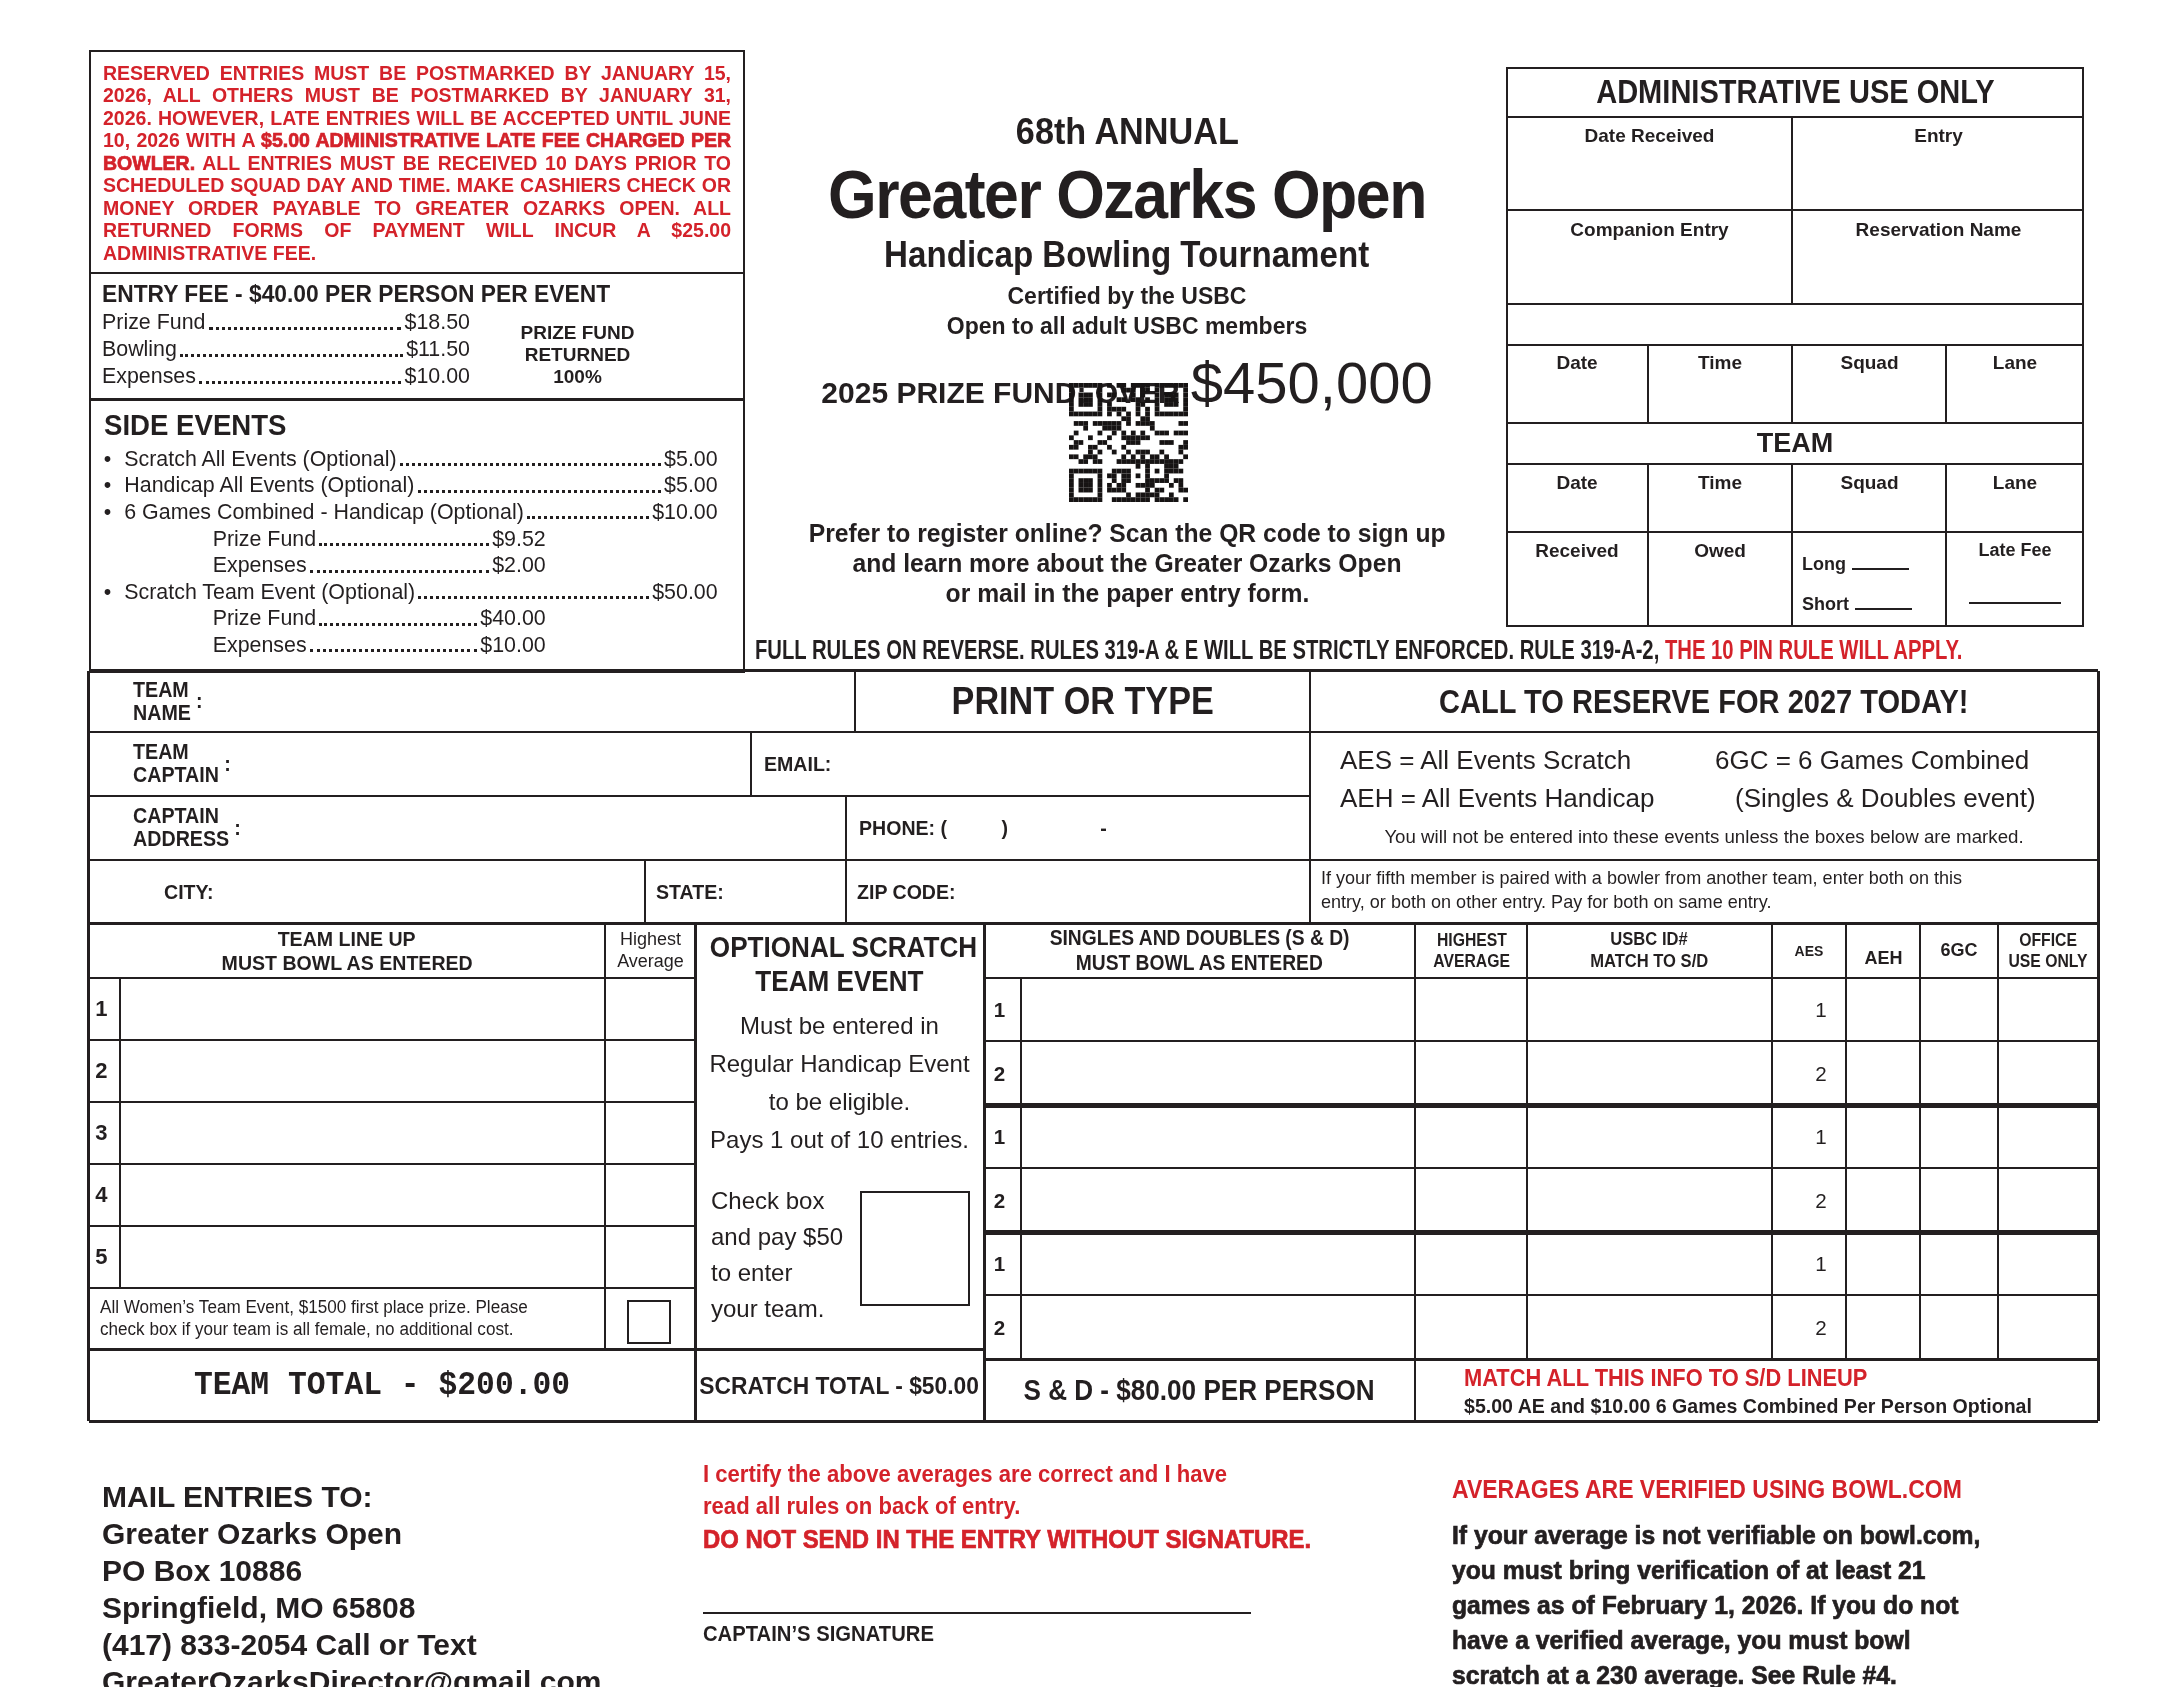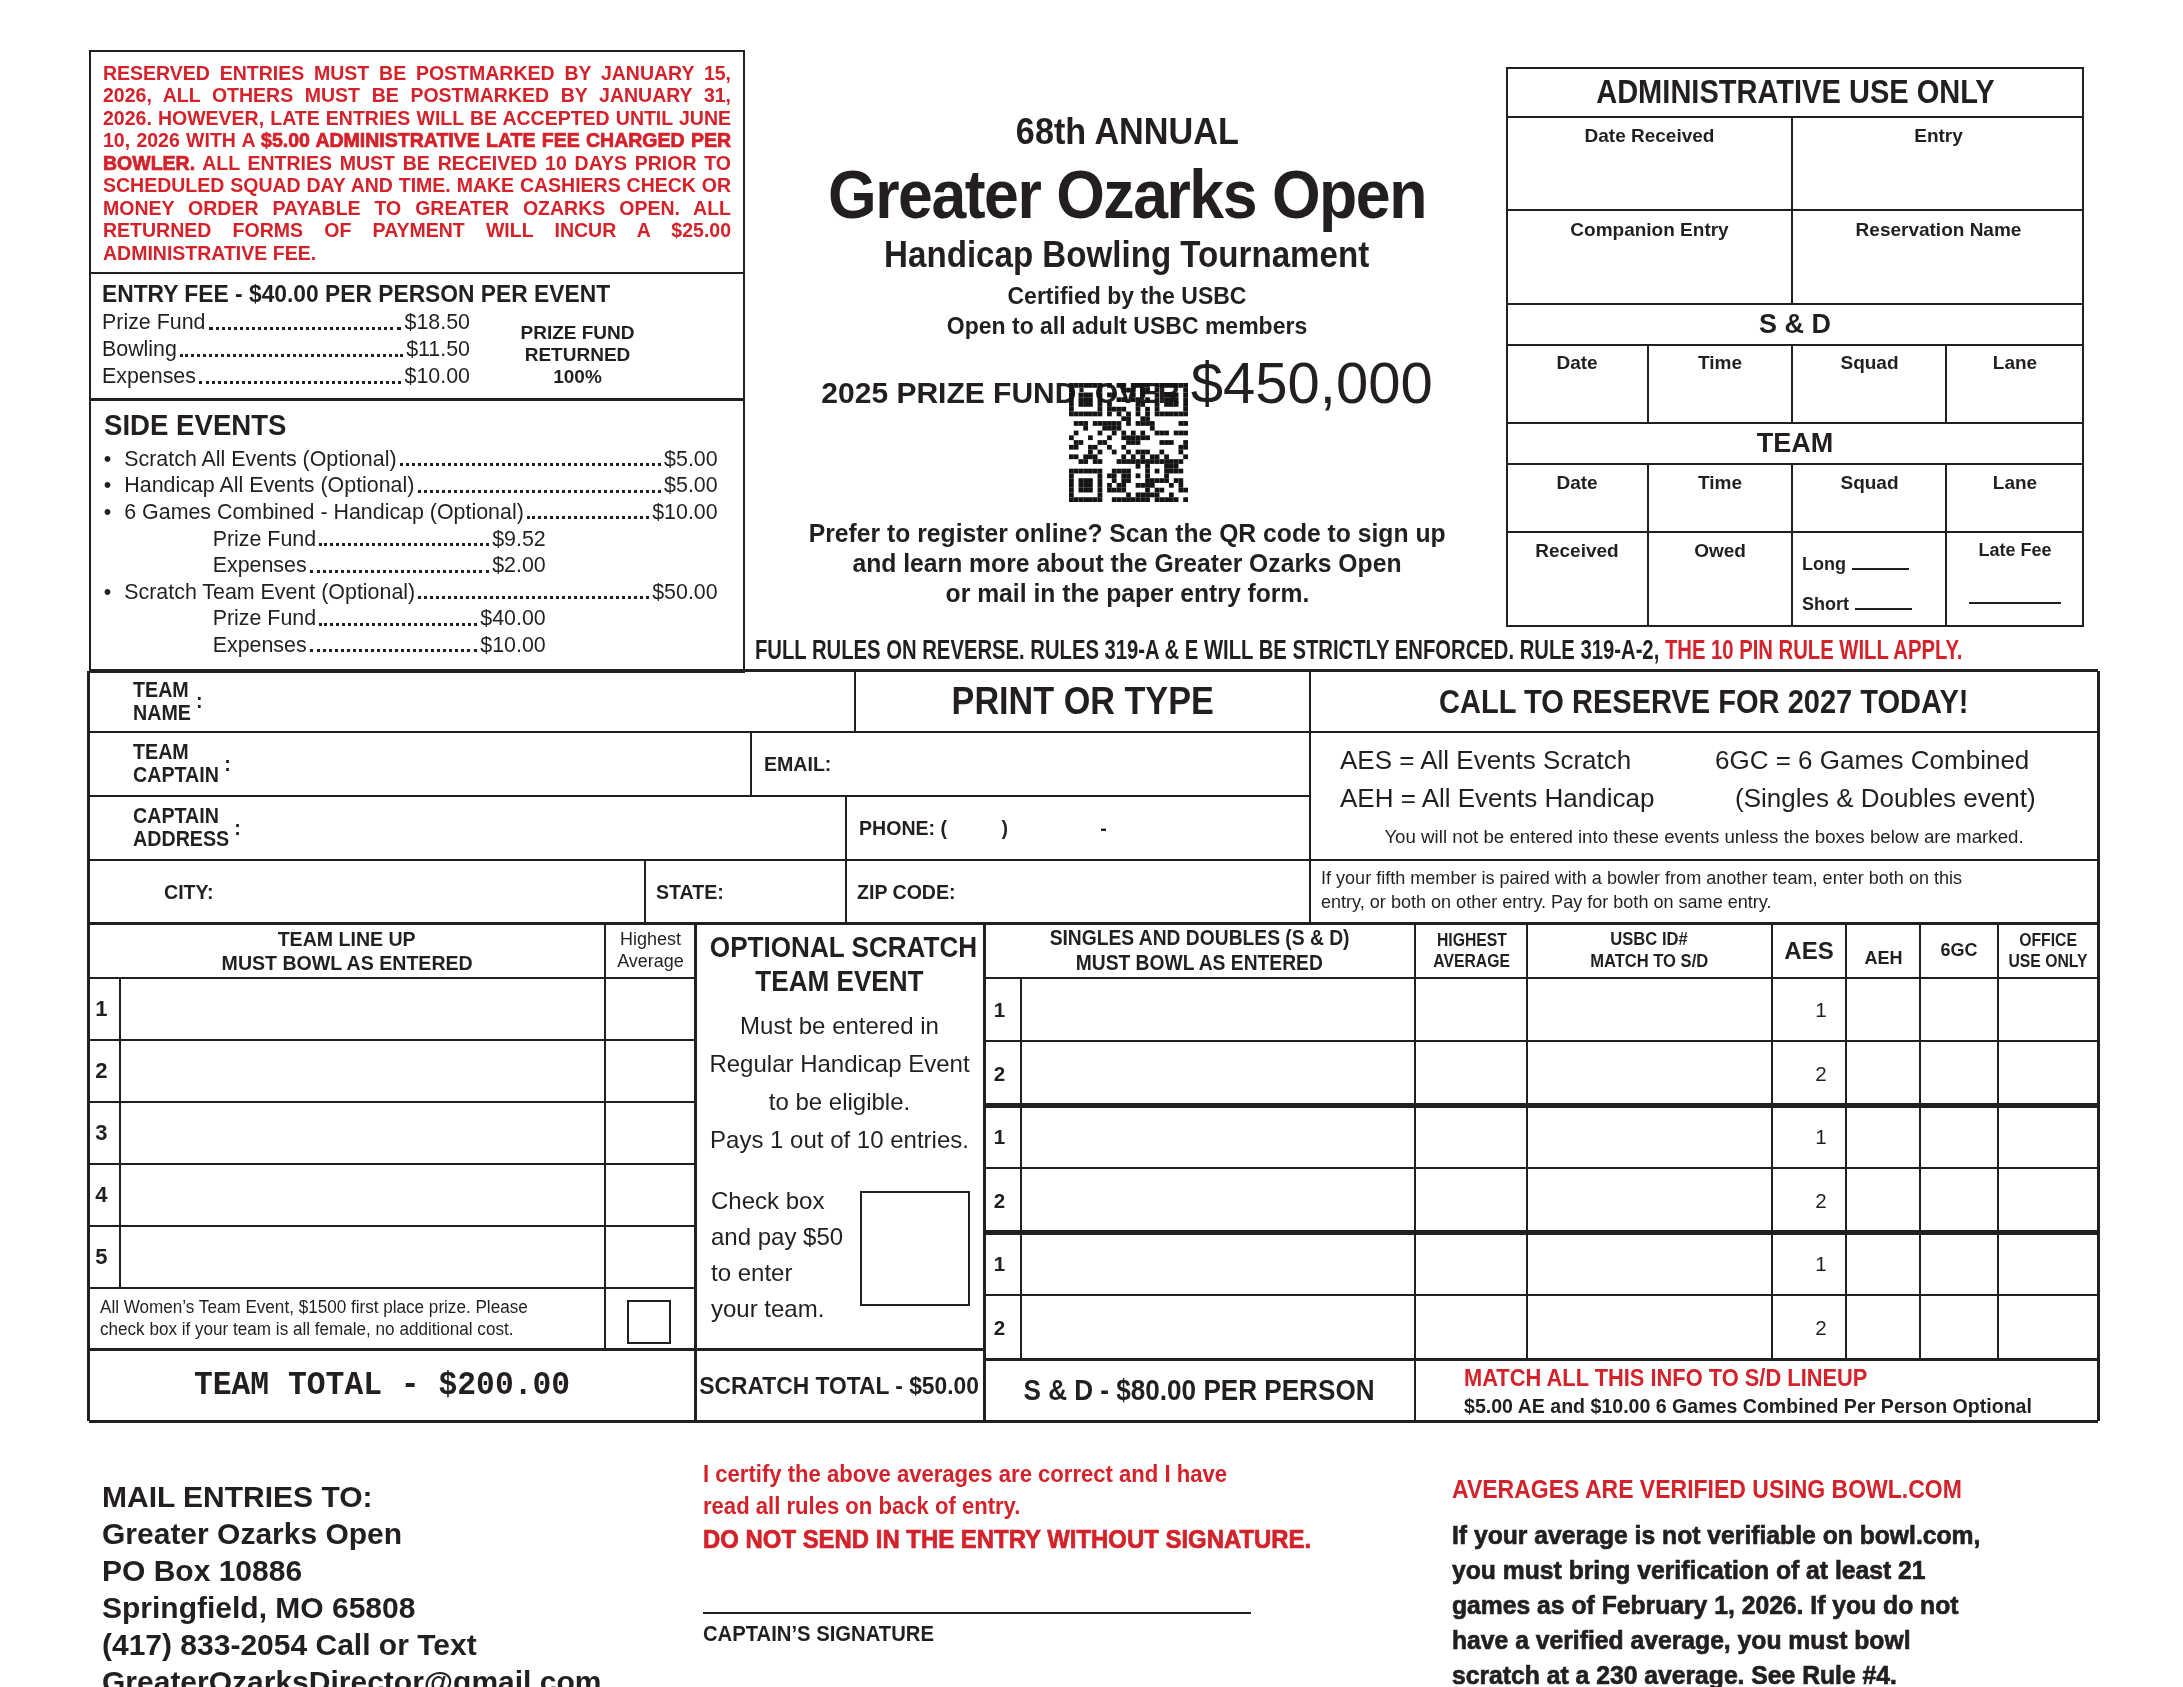--- a/index.html
+++ b/index.html
@@ -458,21 +458,20 @@
   </div>
 
   <div class="abs bd" id="admin-box" style="left:1506px;top:67px;width:578px;height:560px;"></div>
   <div class="abs ctr" style="left:1506px;top:67px;width:578px;height:49px;font-size:33px;font-weight:bold;">
     <span class="sx88">ADMINISTRATIVE USE ONLY</span>
     </div>
   <div class="adminlbl" style="left:1506px;top:125px;width:287px;">Date Received</div>
   <div class="adminlbl" style="left:1793px;top:125px;width:291px;">Entry</div>
   <div class="adminlbl" style="left:1506px;top:219px;width:287px;">Companion Entry</div>
   <div class="adminlbl" style="left:1793px;top:219px;width:291px;">Reservation Name</div>
-  <div class="abs ctr" style="left:1506px;top:304px;width:578px;height:41px;font-size:27px;font-weight:bold;">S &amp; D</div>
   <div class="adminlbl" style="left:1506px;top:352px;width:142px;font-weight:bold;">Date</div>
   <div class="adminlbl" style="left:1648px;top:352px;width:144px;">Time</div>
   <div class="adminlbl" style="left:1793px;top:352px;width:153px;">Squad</div>
   <div class="adminlbl" style="left:1946px;top:352px;width:138px;">Lane</div>
   <div class="abs ctr" style="left:1506px;top:423px;width:578px;height:41px;font-size:27px;font-weight:bold;">TEAM</div>
   <div class="adminlbl" style="left:1506px;top:472px;width:142px;">Date</div>
   <div class="adminlbl" style="left:1648px;top:472px;width:144px;">Time</div>
   <div class="adminlbl" style="left:1793px;top:472px;width:153px;">Squad</div>
   <div class="adminlbl" style="left:1946px;top:472px;width:138px;">Lane</div>
   <div class="adminlbl" style="left:1506px;top:540px;width:142px;">Received</div>
@@ -578,21 +577,21 @@
 
   <div class="abs ctr" style="left:984px;top:923px;width:431px;height:55px;font-size:21.4px;font-weight:bold;line-height:24.6px;">
     <div><span class="sx90">SINGLES AND DOUBLES (S &amp; D)</span><br><span class="sx90">MUST BOWL AS ENTERED</span></div>
     </div>
   <div class="abs ctr" style="left:1416px;top:923px;width:111px;height:55px;font-size:17.5px;font-weight:bold;line-height:20.6px;">
     <div><span class="sx90">HIGHEST</span><br><span class="sx90">AVERAGE</span></div>
     </div>
   <div class="abs ctr" style="left:1527px;top:923px;width:245px;height:55px;font-size:18px;font-weight:bold;line-height:21.4px;">
     <div><span class="sx92">USBC ID#</span><br><span class="sx92">MATCH TO S/D</span></div>
     </div>
-  <div class="abs ctr" style="left:1772px;top:923px;width:74px;height:55px;font-size:24px;font-weight:bold;">AES</div>
+  <div class="abs ctr" style="left:1772px;top:923px;width:74px;height:55px;font-size:14px;font-weight:bold;">AES</div>
   <div class="abs ctr" style="left:1846px;top:923px;width:75px;height:70px;font-size:18px;font-weight:bold;">AEH</div>
   <div class="abs ctr" style="left:1920px;top:923px;width:78px;height:55px;font-size:18px;font-weight:bold;">6GC</div>
   <div class="abs ctr" style="left:1998px;top:923px;width:100px;height:55px;font-size:17.5px;font-weight:bold;line-height:20.6px;">
     <div><span class="sx90">OFFICE</span><br><span class="sx90">USE ONLY</span></div>
     </div>
 
   <div class="abs" style="left:89px;top:1288px;width:516px;height:62px;padding:8px 0 0 11px;font-size:18px;line-height:22px;box-sizing:border-box;">
     <div><span class="sx95 oL">All Women’s Team Event, $1500 first place prize. Please</span></div>
     <div><span class="sx95 oL">check box if your team is all female, no additional cost.</span></div>
   </div>

